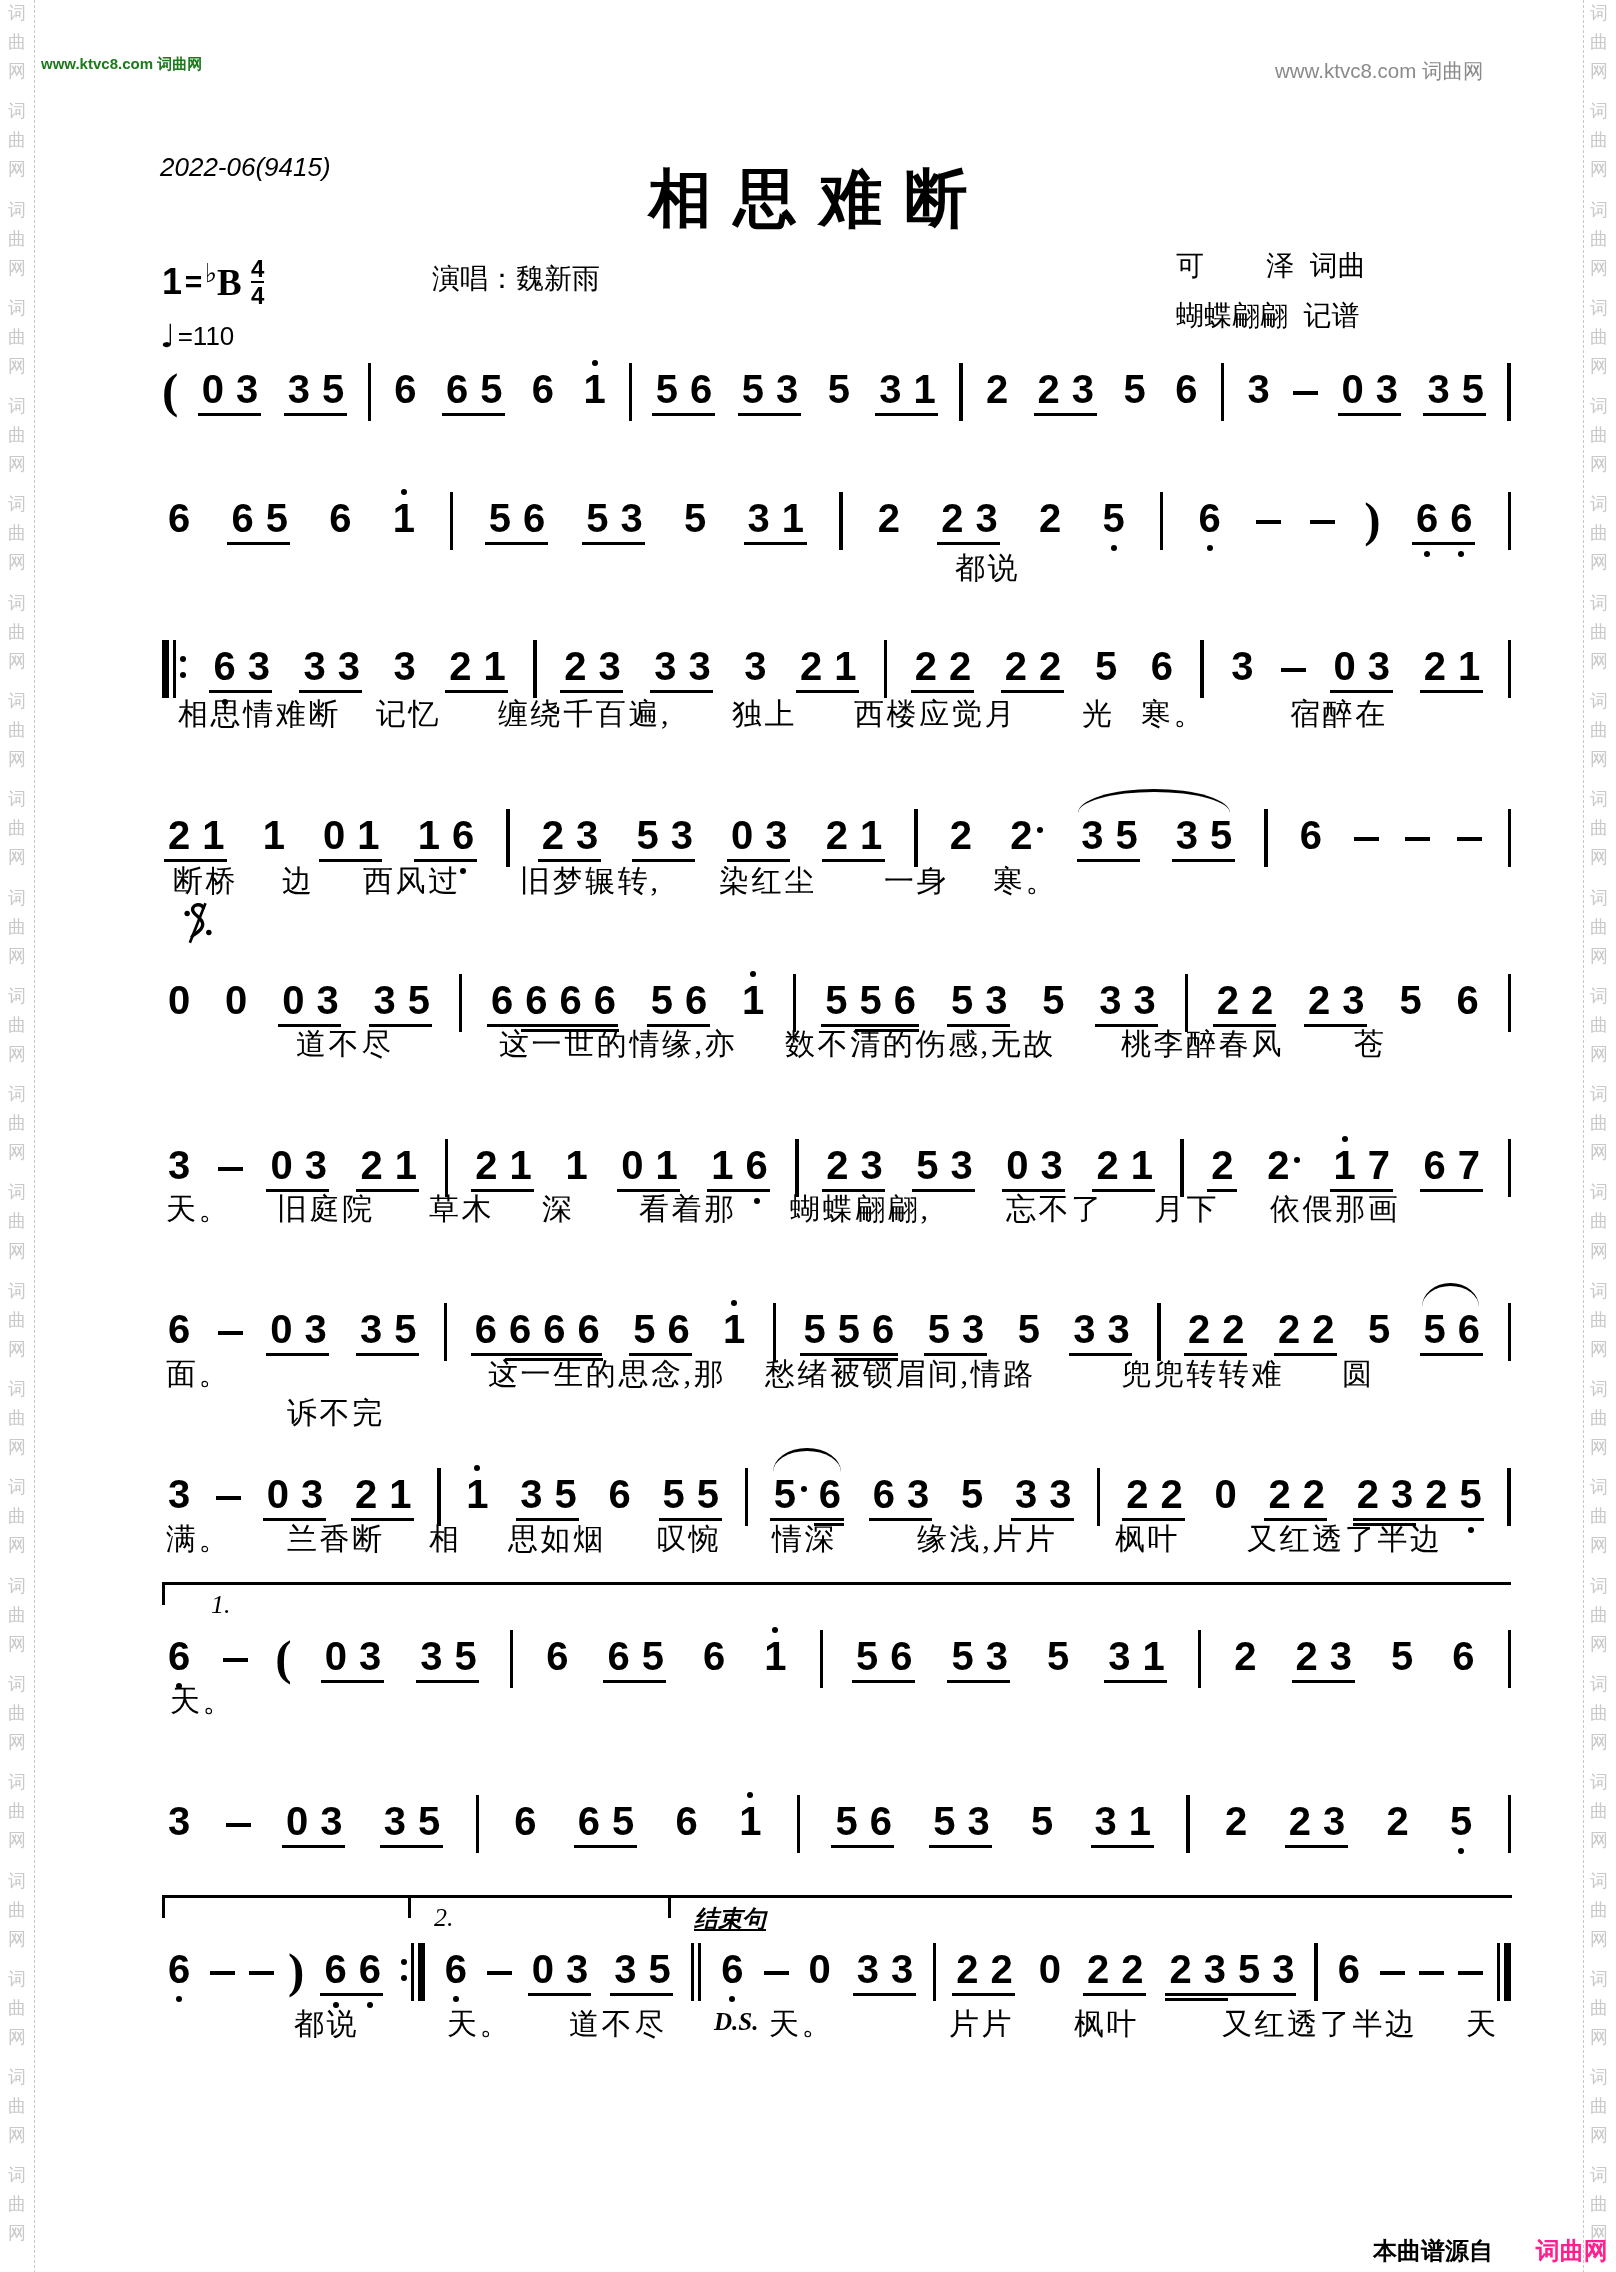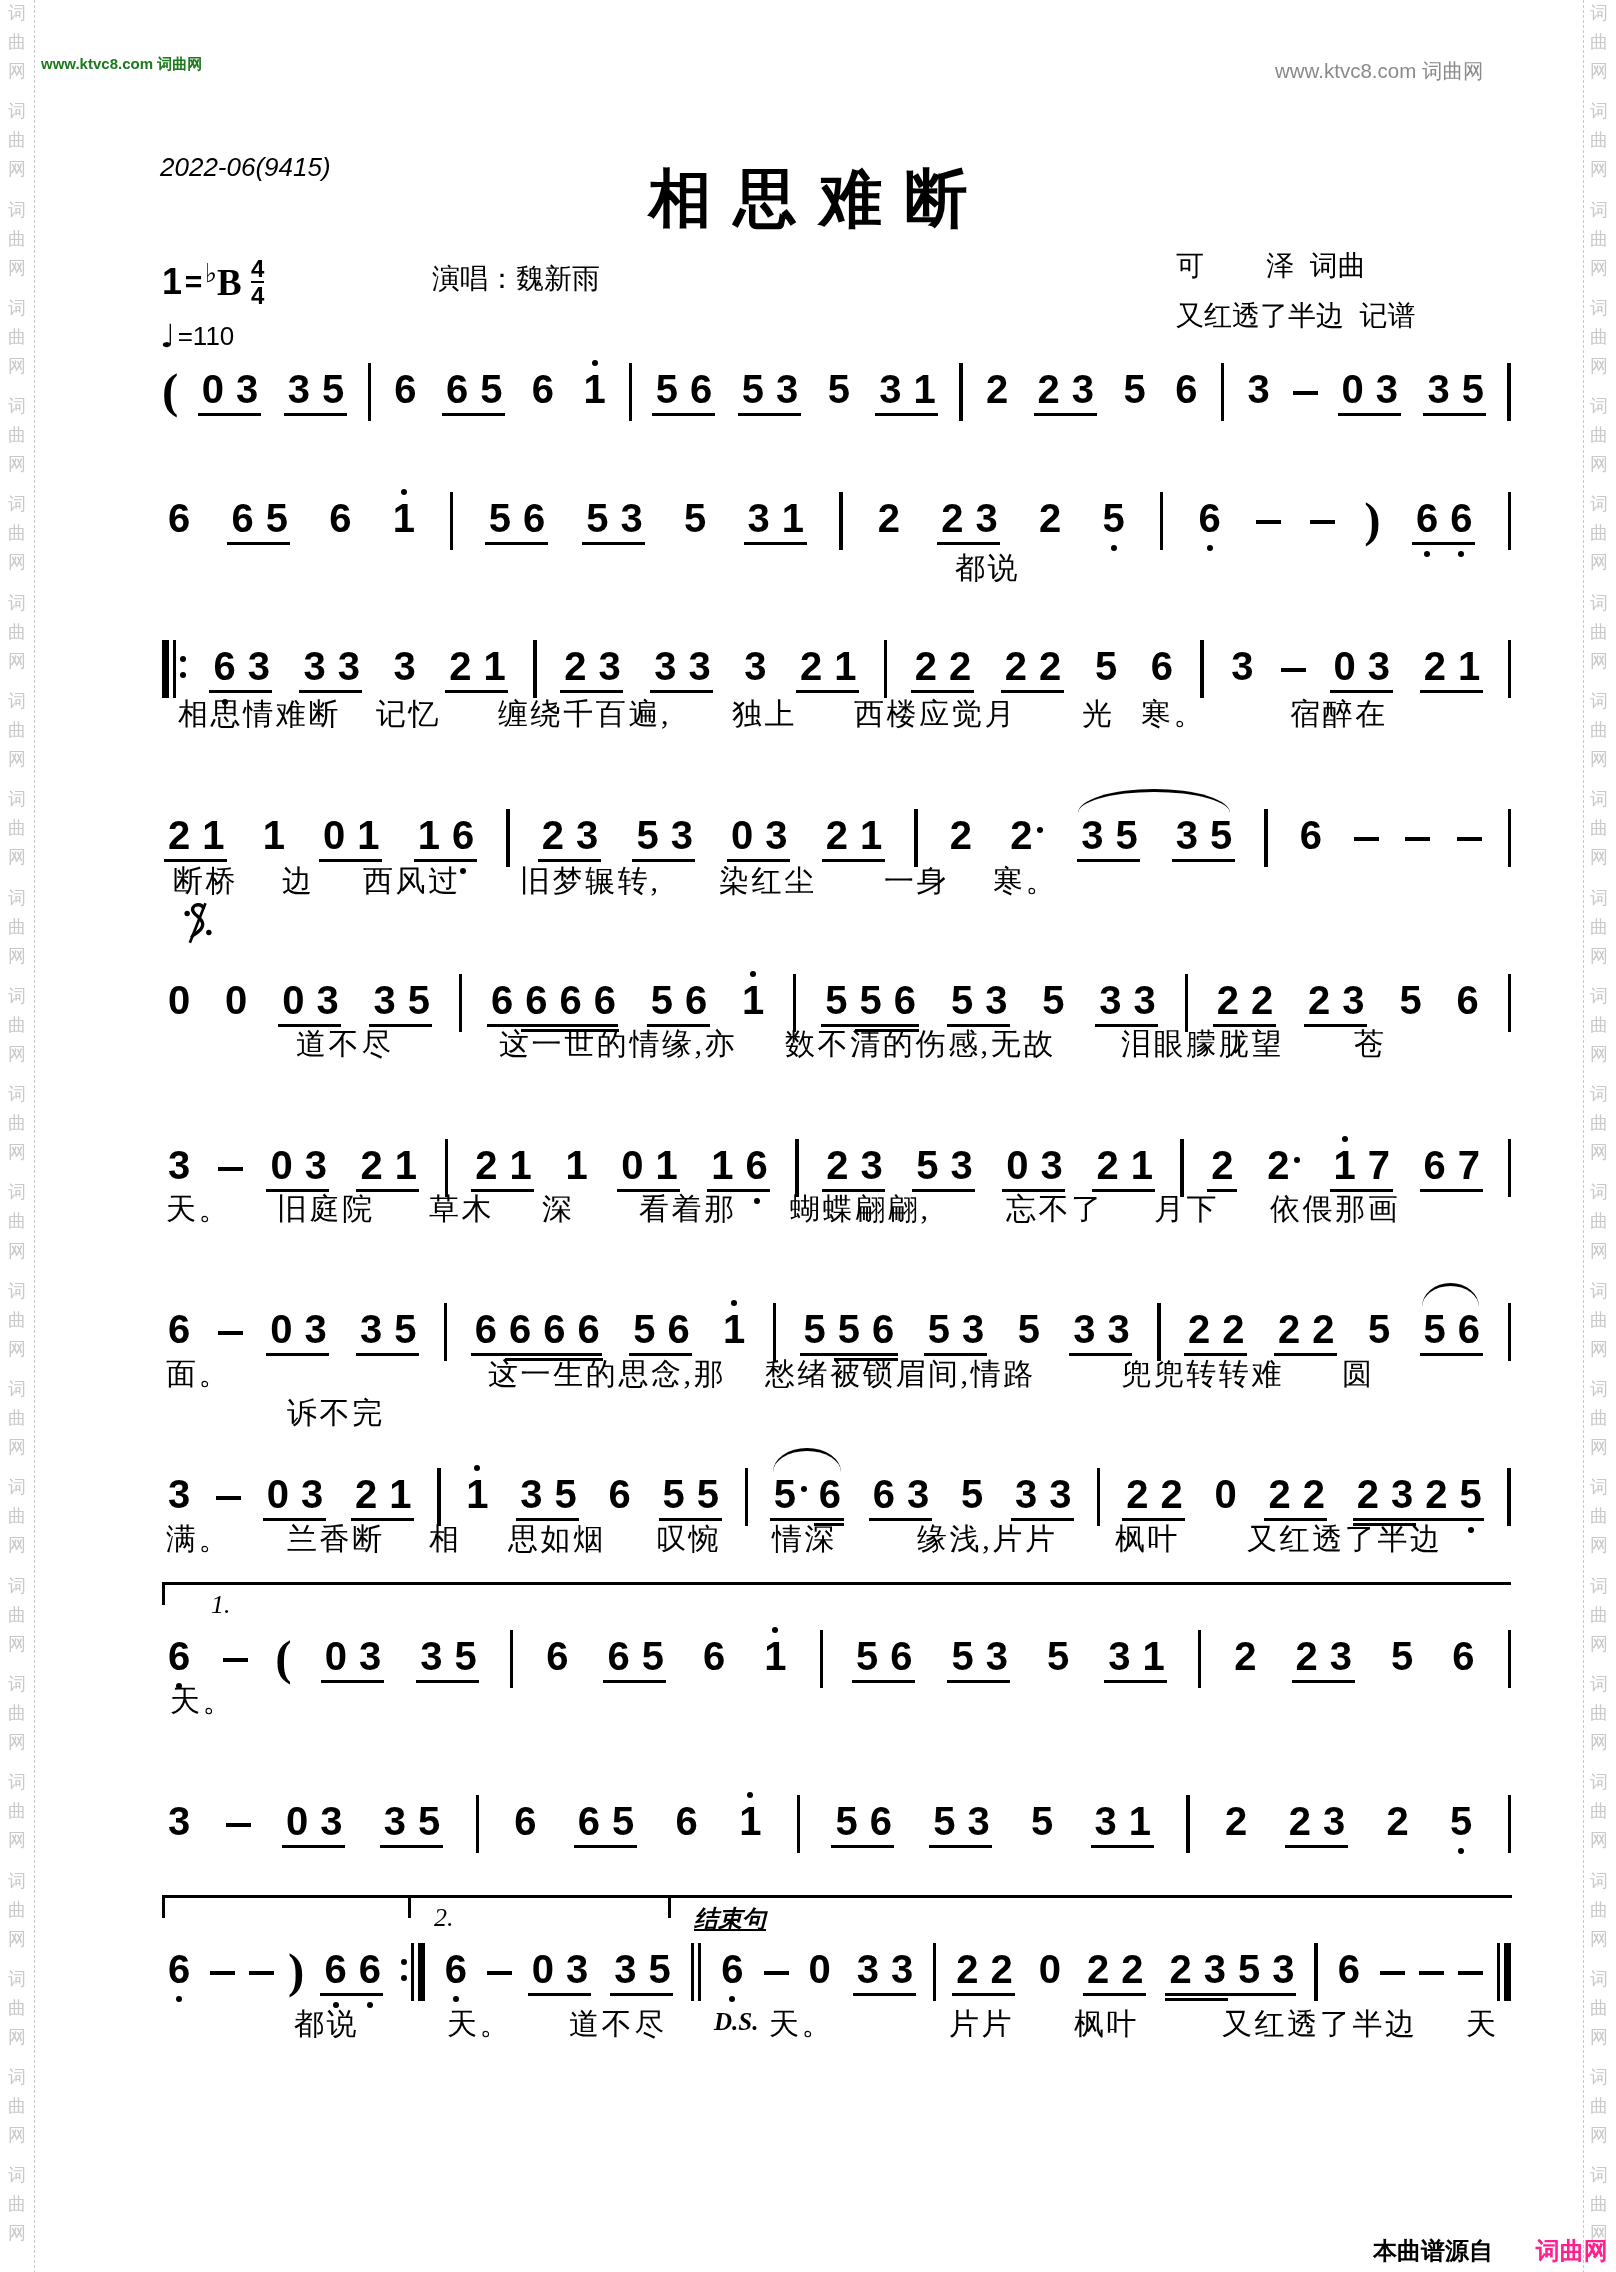--- a/index.html
+++ b/index.html
@@ -202,21 +202,21 @@
     <div class="vchar" style="left: 8px; top: 2224px; color: rgb(201, 201, 201);">网</div>
     <div class="vchar" style="left: 1590px; top: 2224px; color: rgb(201, 201, 201);">网</div>
   </div>
 
 <div class="wm-green" style="color: rgb(27, 122, 27);">www.ktvc8.com 词曲网</div>
 <div class="wm-gray" style="color: rgb(138, 138, 138);">www.ktvc8.com 词曲网</div>
 <div class="catalog">2022-06(9415)</div>
 <div class="title">相思难断</div>
 <div class="performer">演唱：魏新雨</div>
 <div class="credit" style="top:247px">可        泽  词曲</div>
-<div class="credit" style="top:297px">又红透了半边  记谱</div>
+<div class="credit" style="top:297px">蝴蝶翩翩  记谱</div>
 
 <div class="keysig">
   <span class="k1">1</span>
   <span class="keq">=</span>
   <span class="kflat">♭</span>
   <span class="kB">B</span>
   <span class="frac">
     <span>4</span>
     <span class="fb">4</span>
   </span>
@@ -601,21 +601,21 @@
         <span class="nt">5</span>
       </div>
       <div class="grp">
         <span class="nt">6</span>
       </div>
       <div class="bl"></div>
     </div>
     <div class="lyr" style="left: 296px; top: 1029px;">道不尽</div>
     <div class="lyr" style="left: 499px; top: 1029px;">这一世的情缘,亦</div>
     <div class="lyr" style="left: 785px; top: 1029px;">数不清的伤感,无故</div>
-    <div class="lyr" style="left: 1121px; top: 1029px;">泪眼朦胧望</div>
+    <div class="lyr" style="left: 1121px; top: 1029px;">桃李醉春风</div>
     <div class="lyr" style="left: 1354px; top: 1029px;">苍</div>
     <div class="mline" style="top: 1145px;">
       <div class="grp">
         <span class="nt">3</span>
       </div>
       <div class="dash"></div>
       <div class="grp">
         <span class="nt">0</span>
         <span class="nt">3</span>
         <i class="ul" style="left: 2px; width: 63px; top: 44px;"></i>

